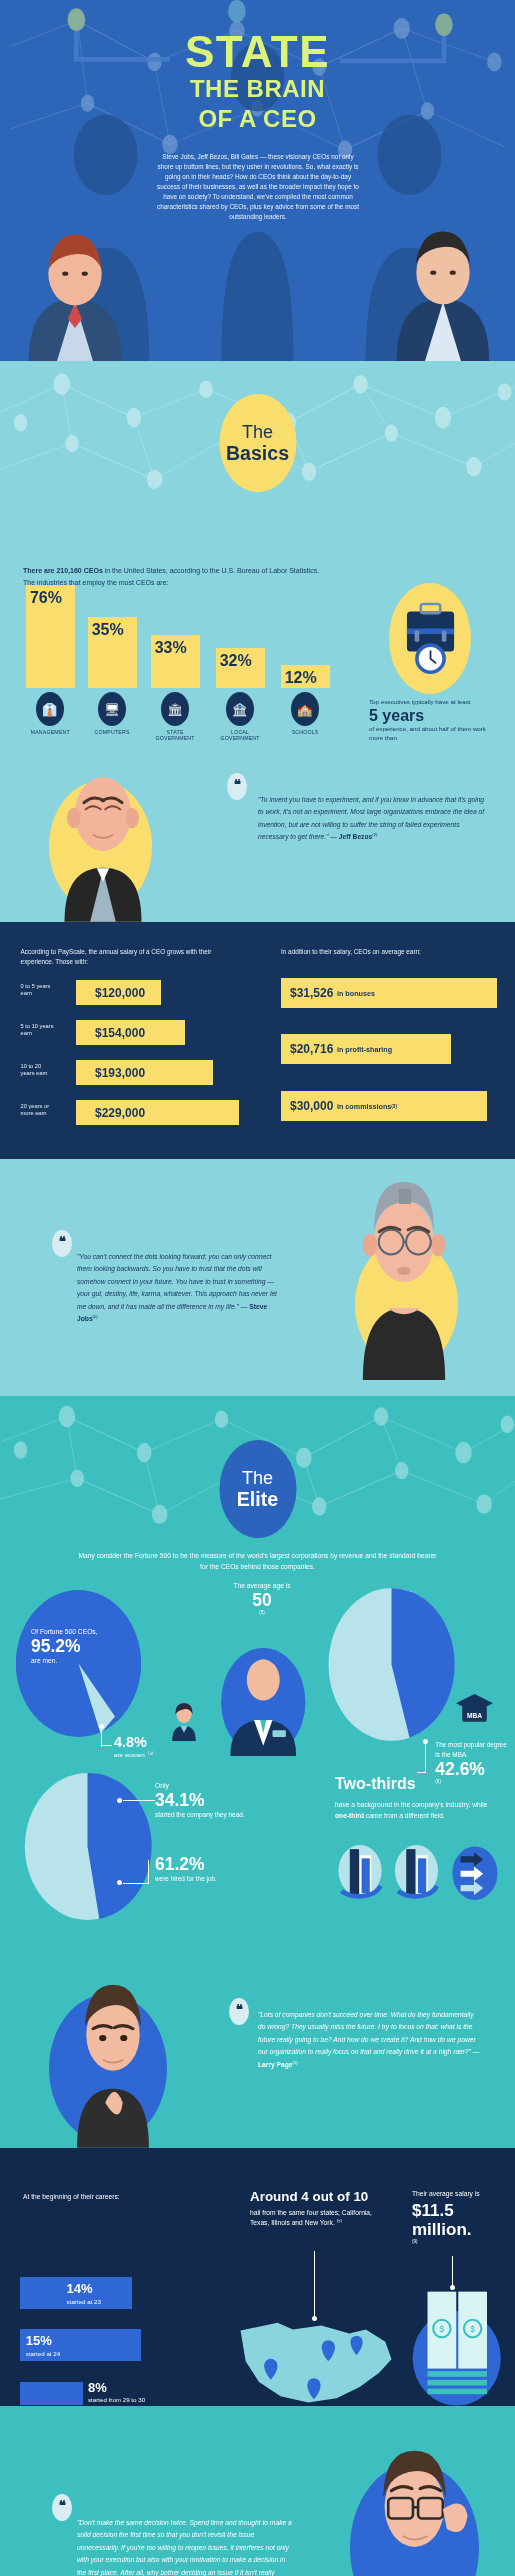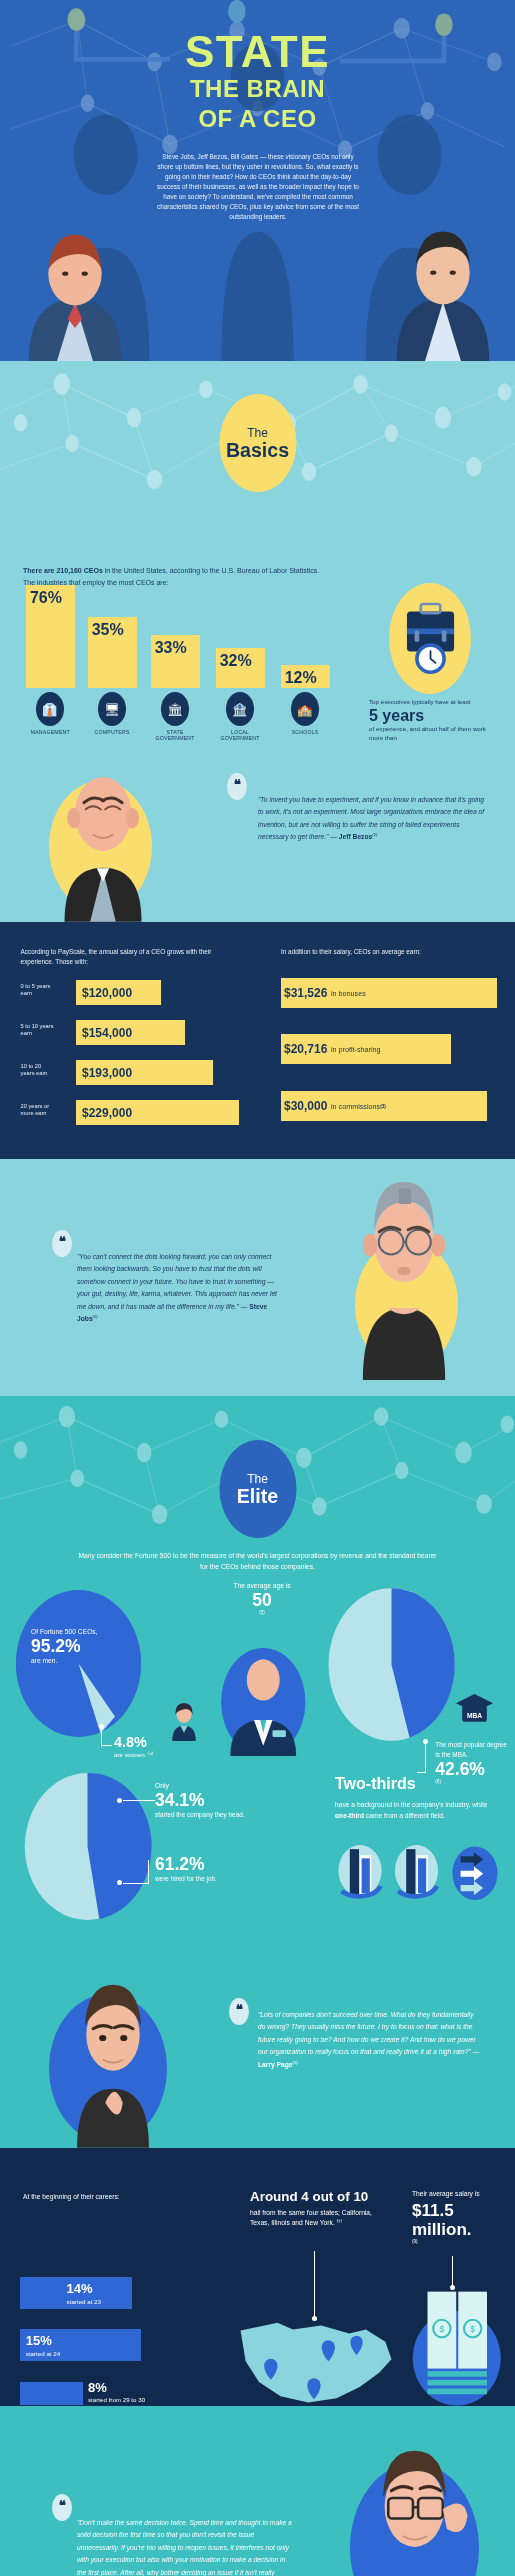--- a/index.html
+++ b/index.html
@@ -43,21 +43,21 @@
   }
   .hero-char { position:absolute; bottom:0; z-index:4; }
 
   
   .badge {
     position:absolute; left:50%; transform:translateX(-50%);
     width:77px; height:98px; border-radius:50%;
     display:flex; flex-direction:column; align-items:center; justify-content:center;
     z-index:6;
   }
-  .badge .b1 { font-size:12px; }
+  .badge .b1 { font-size:18px; }
   .badge .b2 { font-size:19.6px; font-weight:bold; line-height:1.05; }
   .badge-yellow { background:#f9de6e; color:#16335c; }
   .badge-blue   { background:#2b63bd; color:#ffffff; }
 
   
   #basics { height:381px; }
   .basics-lead {
     position:absolute; left:23px; top:204px; width:309px;
     font-size:7px; line-height:1.75; color:#16335c;
   }
@@ -100,29 +100,29 @@
   .qtext sup { font-size:4.1px; }
   .avatar { position:absolute; }
   .halo { position:absolute; border-radius:50%; }
 
   
   #salary { height:237px; }
   .sal-h { position:absolute; font-size:6.4px; line-height:1.55; color:#eaf2fb; }
   .sal-lbl { position:absolute; font-size:5.7px; line-height:1.3; color:#eaf2fb; width:36px; }
   .sal-bar {
     position:absolute; height:25px; background:#f9de6e; color:#16335c;
-    display:flex; align-items:center; padding-left:6px;
+    display:flex; align-items:center; padding-left:19px;
     font-size:12px; font-weight:bold;
   }
   .bon-bar {
     position:absolute; height:30px; background:#f9de6e; color:#16335c;
-    display:flex; align-items:center; padding-left:3px;
+    display:flex; align-items:center; padding-left:9px;
     font-size:12px; font-weight:bold;
   }
-  .bon-bar em { font-style:normal; font-size:7.2px; font-weight:normal; margin-left:3.6px; }
+  .bon-bar em { font-style:normal; font-size:7.2px; font-weight:bold; margin-left:3.6px; }
   .bon-bar sup { font-size:4.6px; }
   .pielabel { position:absolute; font-size:6.2px; line-height:1.45; }
   .pielabel .big { font-size:17.5px; font-weight:bold; display:block; line-height:1.1; }
   .pielabel .med { font-size:14.4px; font-weight:bold; display:block; line-height:1.1; }
   .leader { position:absolute; background:#fff; }
   .dot { position:absolute; width:5.2px; height:5.2px; border-radius:50%; background:#fff; }
 
   
   .career-bar {
     position:absolute; background:#2f68d4; color:#fff; padding:4.6px 6.2px;

